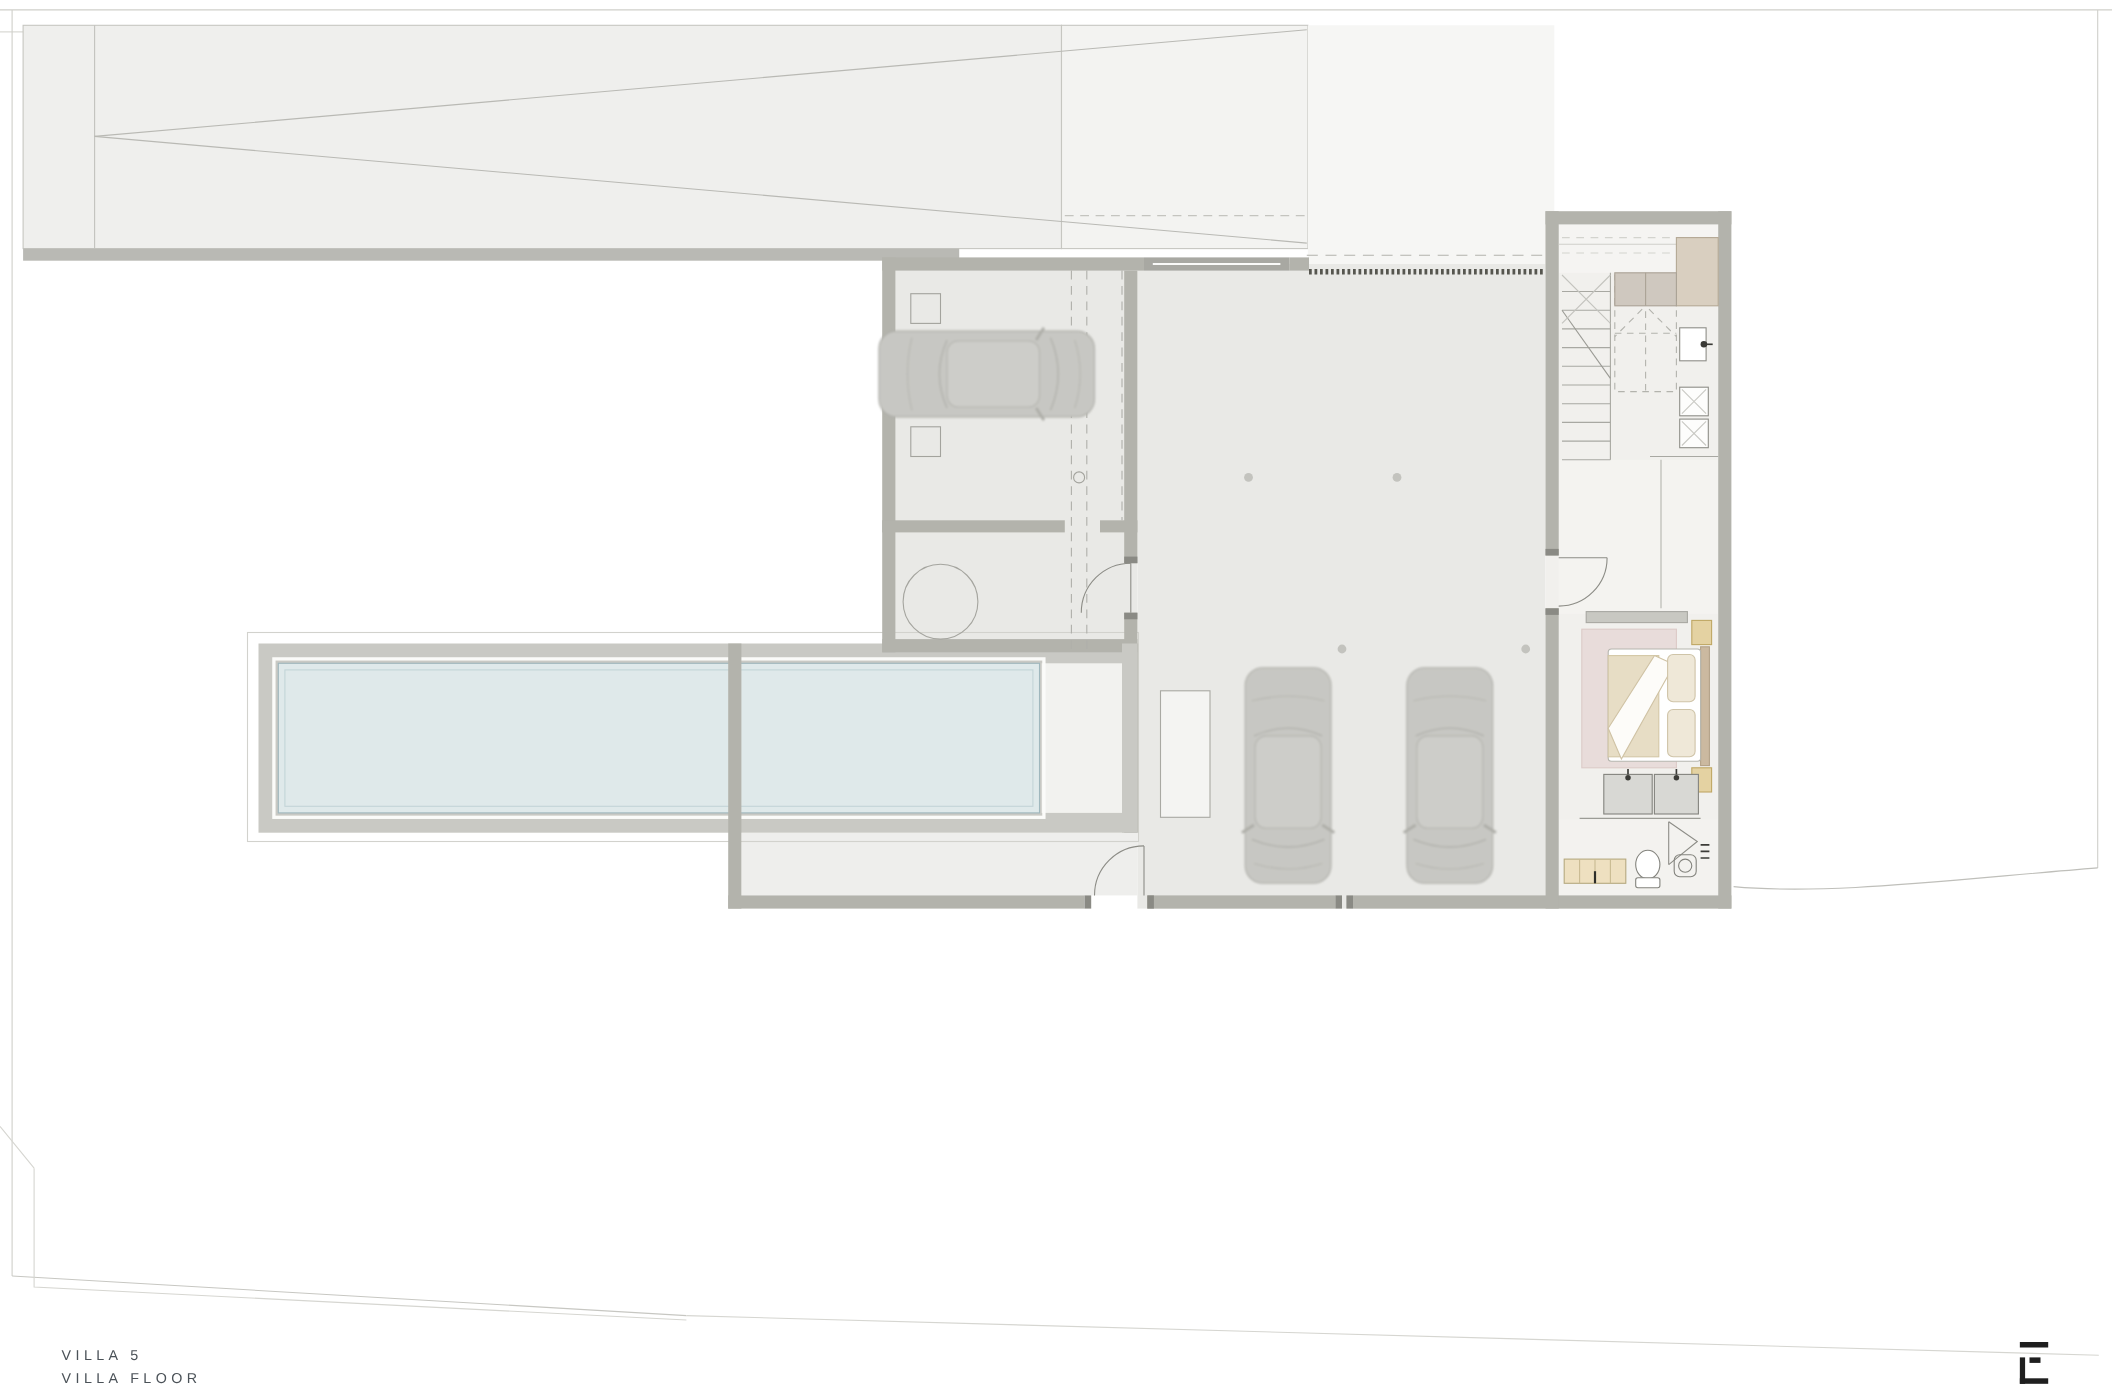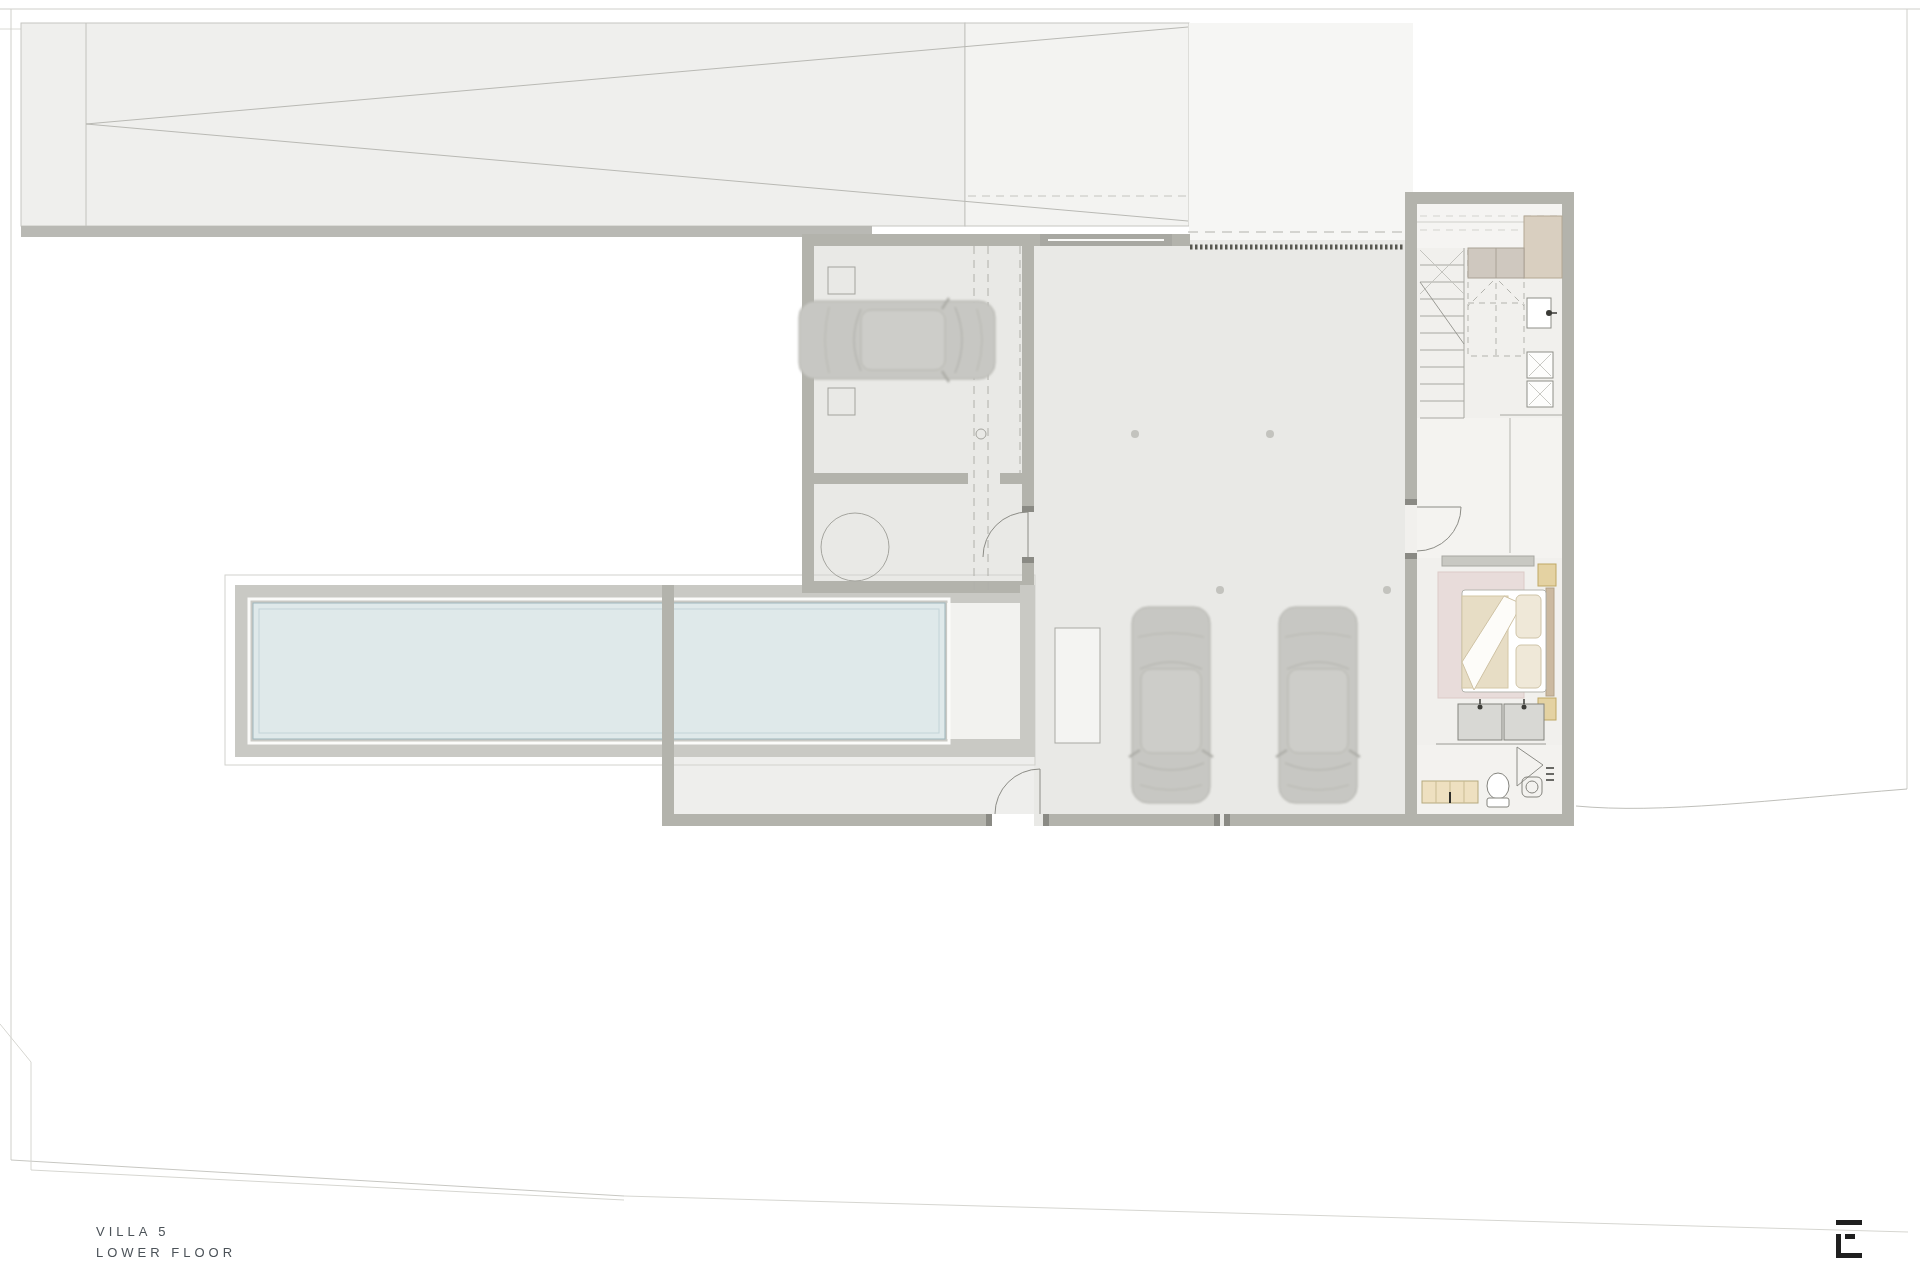--- a/index.html
+++ b/index.html
@@ -1,21 +1,21 @@
 <!DOCTYPE html>
 <html><head>
 <meta charset="utf-8">
 <style>
   html,body{margin:0;padding:0;background:#ffffff;}
   .canvas{position:relative;width:1920px;height:1269px;background:#ffffff;overflow:hidden;
           font-family:"Liberation Sans", sans-serif;}
   .plan-svg{position:absolute;left:0;top:0;}
   .title-block{position:absolute;left:56px;top:1222px;color:#4b5258;
                font-size:13px;letter-spacing:4px;line-height:1.6;}
-  .title-block .row{white-space:nowrap;margin-left:40px;}
+  .title-block .row{white-space:nowrap;}
   .logo{position:absolute;left:1836px;top:1220px;width:27px;height:39px;}
 </style>
 </head>
 <body>
 
 <div class="canvas">
 
 <svg class="plan-svg" width="1920" height="1269" viewBox="0 0 1920 1269">
   <defs>
     <filter id="soft" x="-20%" y="-20%" width="140%" height="140%">
@@ -234,21 +234,21 @@
       <rect x="1422" y="781" width="56" height="22" fill="#eee0c0" stroke="#b6a97f"></rect>
       <path d="M1436,781 v22 M1450,781 v22 M1464,781 v22" stroke="#c9bb92" fill="none"></path>
       <path d="M1450,792 V803" stroke="#2e2e2a" stroke-width="2" fill="none"></path>
     </g>
     <path d="M1546,768 h8 M1546,774 h8 M1546,780 h8" stroke="#3c3c38" stroke-width="1.5" fill="none"></path>
   </g>
 </svg>
 
 <div class="title-block">
   <div class="row">VILLA 5</div>
-  <div class="row">LOWER FLOOR</div>
+  <div class="row">VILLA FLOOR</div>
 </div>
 
 <svg class="logo" viewBox="0 0 27 39">
   <g fill="#1f1f1f">
     <rect x="0" y="0" width="26" height="5"></rect>
     <rect x="0" y="14" width="5" height="24"></rect>
     <rect x="0" y="33" width="26" height="5"></rect>
     <rect x="9" y="14" width="10" height="5"></rect>
   </g>
 </svg>

